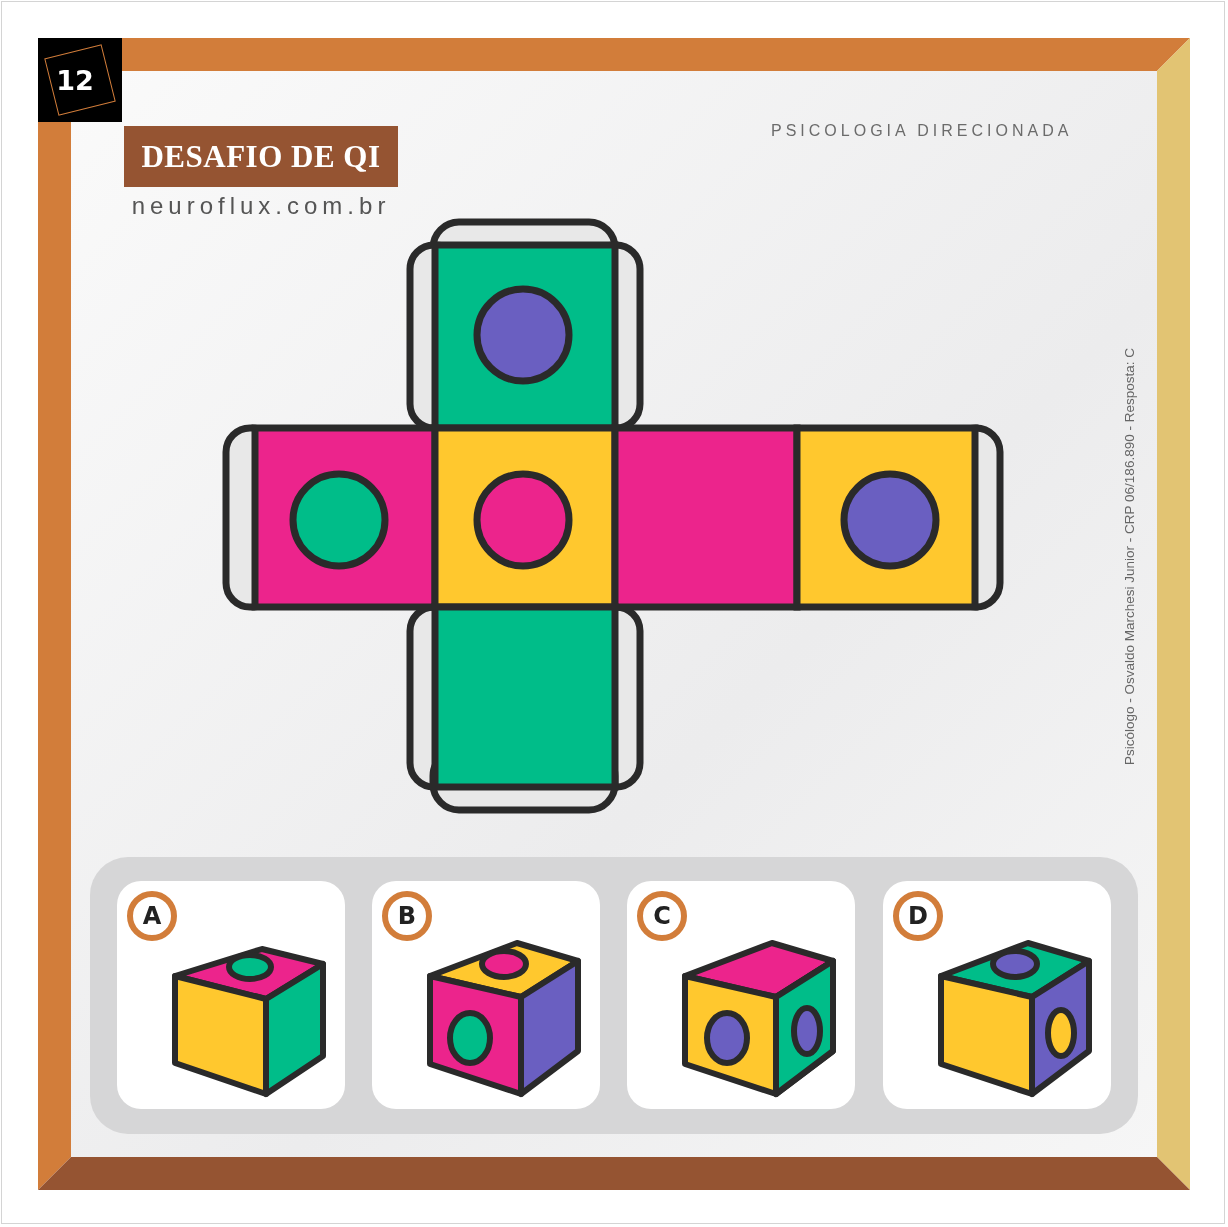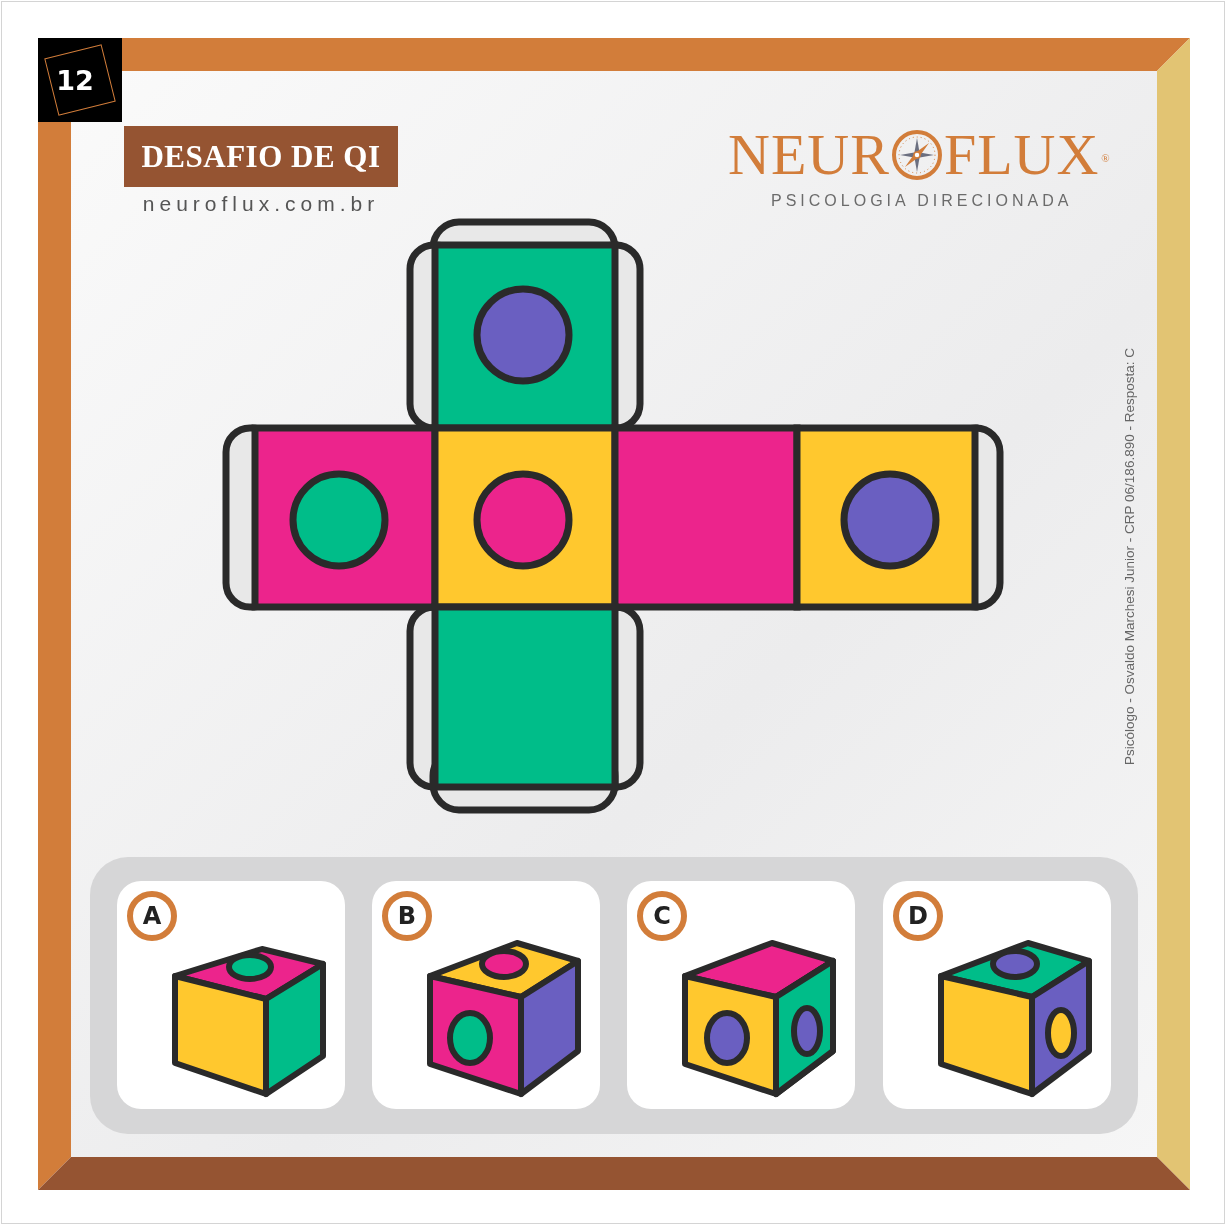--- a/index.html
+++ b/index.html
@@ -1,21 +1,21 @@
 <!DOCTYPE html>
 <html><head>
 <meta charset="utf-8">
 <style>
   html,body{margin:0;padding:0;}
   body{width:1228px;height:1227px;position:relative;background:#ffffff;font-family:"Liberation Sans",sans-serif;overflow:hidden;}
   .outer-border{position:absolute;left:1px;top:1px;width:1224px;height:1223px;border:1px solid #d4d4d4;box-sizing:border-box;}
   .canvas{position:absolute;left:0;top:0;width:1228px;height:1227px;}
   .title-box{position:absolute;left:124px;top:126px;width:274px;height:61px;background:#955432;display:flex;align-items:center;justify-content:center;}
   .title-text{color:#fff;font-family:Liberation Serif, serif;font-weight:bold;font-size:31px;letter-spacing:0.5px;}
-  .site-text{position:absolute;left:124px;top:192px;width:274px;text-align:center;color:#555;font-size:21px;letter-spacing:5px;}
+  .site-text{position:absolute;left:124px;top:192px;width:274px;text-align:center;color:#555;font-size:24px;letter-spacing:5px;}
   .badge-num{position:absolute;left:38px;top:38px;width:74px;height:84px;display:flex;align-items:center;justify-content:center;color:#fff;font-family:"DejaVu Sans",sans-serif;font-weight:bold;font-size:27px;}
   .logo{position:absolute;left:728px;top:120px;width:390px;}
   .logo-name{font-family:"Liberation Serif",serif;font-size:58px;color:#D27D3A;letter-spacing:1px;line-height:64px;display:flex;align-items:center;}
   .logo-sub{font-size:16px;letter-spacing:4px;color:#6b6b6b;margin-left:43px;margin-top:2px;}
   .reg{font-size:11px;vertical-align:top;margin-left:2px;align-self:flex-start;margin-top:6px;}
   .side-credit{position:absolute;left:1122px;top:765px;transform-origin:0 0;transform:rotate(-90deg);white-space:nowrap;font-size:13.5px;color:#666;}
   .options-panel{position:absolute;left:90px;top:857px;width:1048px;height:277px;background:#D6D6D7;border-radius:38px;}
   .option-card{position:absolute;top:881px;width:228px;height:228px;background:#fff;border-radius:24px;cursor:pointer;}
   .option-label{position:absolute;left:10px;top:10px;width:50px;height:50px;border:6px solid #D27D3A;border-radius:50%;box-sizing:border-box;display:flex;align-items:center;justify-content:center;font-family:"DejaVu Sans",sans-serif;font-size:24px;font-weight:bold;color:#222;}
   .option-card svg{position:absolute;left:0;top:0;}
@@ -69,33 +69,20 @@
   </g>
 </svg>
 
 <div class="badge-num">12</div>
 <div class="title-box">
   <span class="title-text">DESAFIO DE QI</span>
 </div>
 <div class="site-text">neuroflux.com.br</div>
 
 <div class="logo">
-  <div class="logo-name">
-    <span>NEUR</span>
-    <svg width="52" height="52" viewBox="0 0 52 52" style="margin:0 1px;">
-      <circle cx="26" cy="26" r="23" fill="none" stroke="#D27D3A" stroke-width="4"></circle>
-      <circle cx="26" cy="26" r="18" fill="none" stroke="#D27D3A" stroke-width="1" stroke-dasharray="1 3"></circle>
-      <polygon points="26,9 29,26 26,43 23,26" fill="#6b6f80"></polygon>
-      <polygon points="9,26 26,23 43,26 26,29" fill="#6b6f80"></polygon>
-      <polygon points="38,14 28,28 14,38 24,24" fill="#D27D3A"></polygon>
-      <circle cx="26" cy="26" r="3" fill="#fff" stroke="#D27D3A" stroke-width="1.5"></circle>
-    </svg>
-    <span>FLUX</span>
-    <span class="reg">®</span>
-  </div>
   <div class="logo-sub">PSICOLOGIA DIRECIONADA</div>
 </div>
 
 <div class="side-credit">Psicólogo - Osvaldo Marchesi Junior - CRP 06/186.890 - Resposta: C</div>
 
 <div class="options-panel"></div>
 
 <div class="option-card" style="left:117px;">
   <svg width="228" height="228" viewBox="0 0 228 228">
     <g stroke="#2A2A2A" stroke-width="6" stroke-linejoin="round">

